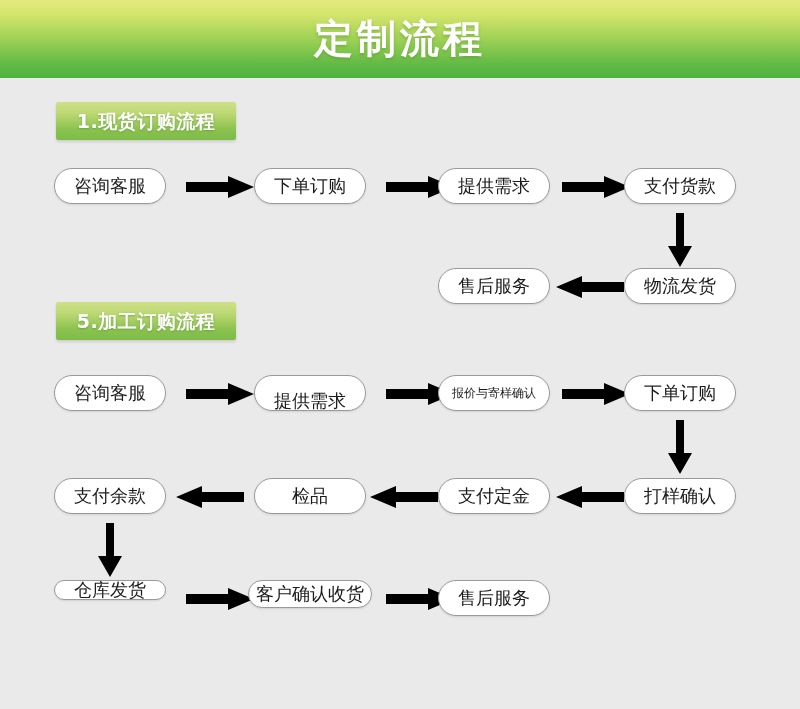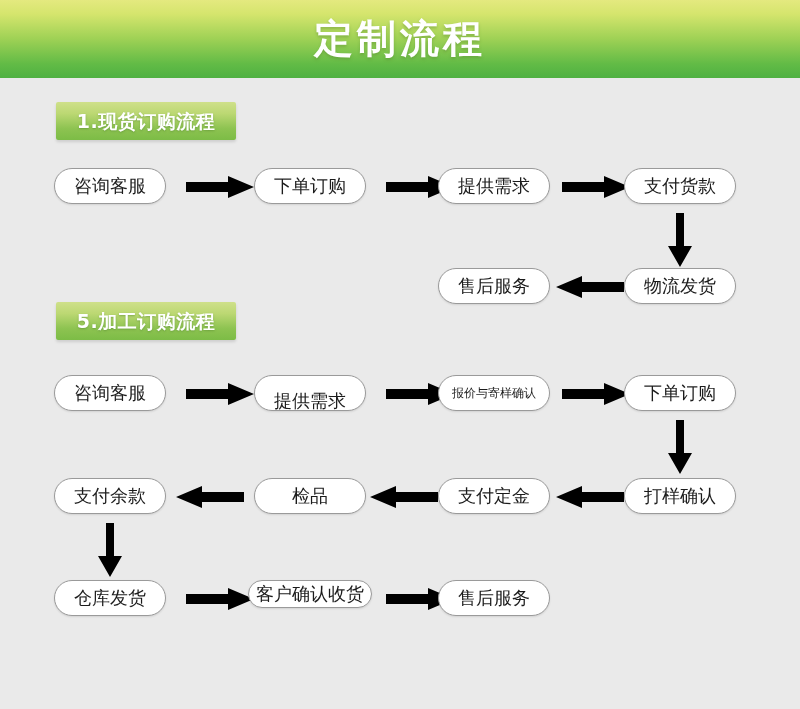--- a/index.html
+++ b/index.html
@@ -224,21 +224,21 @@
 <div class="node" style="left:54px; top:478px; width:112px; height:36px;">
   <span class="node-label">支付余款</span>
 </div>
 
 <div class="arrow" style="left:98px; top:523px;">
   <svg width="24" height="54" viewBox="0 0 24 54">
       <polygon points="8,0 16,0 16,33 24,33 12,54 0,33 8,33" fill="#000"></polygon>
     </svg>
 </div>
 
-<div class="node" style="left:54px; top:580px; width:112px; height:36px;">
+<div class="node" style="left:54px; top:580px; width:112px; height:20px;">
   <span class="node-label">仓库发货</span>
 </div>
 
 <div class="arrow" style="left:186px; top:588px;">
   <svg width="68" height="22" viewBox="0 0 68 22">
       <polygon points="0,6 42,6 42,0 68,11 42,22 42,16 0,16" fill="#000"></polygon>
     </svg>
 </div>
 
 <div class="node" style="left:248px; top:580px; width:124px; height:28px;">

